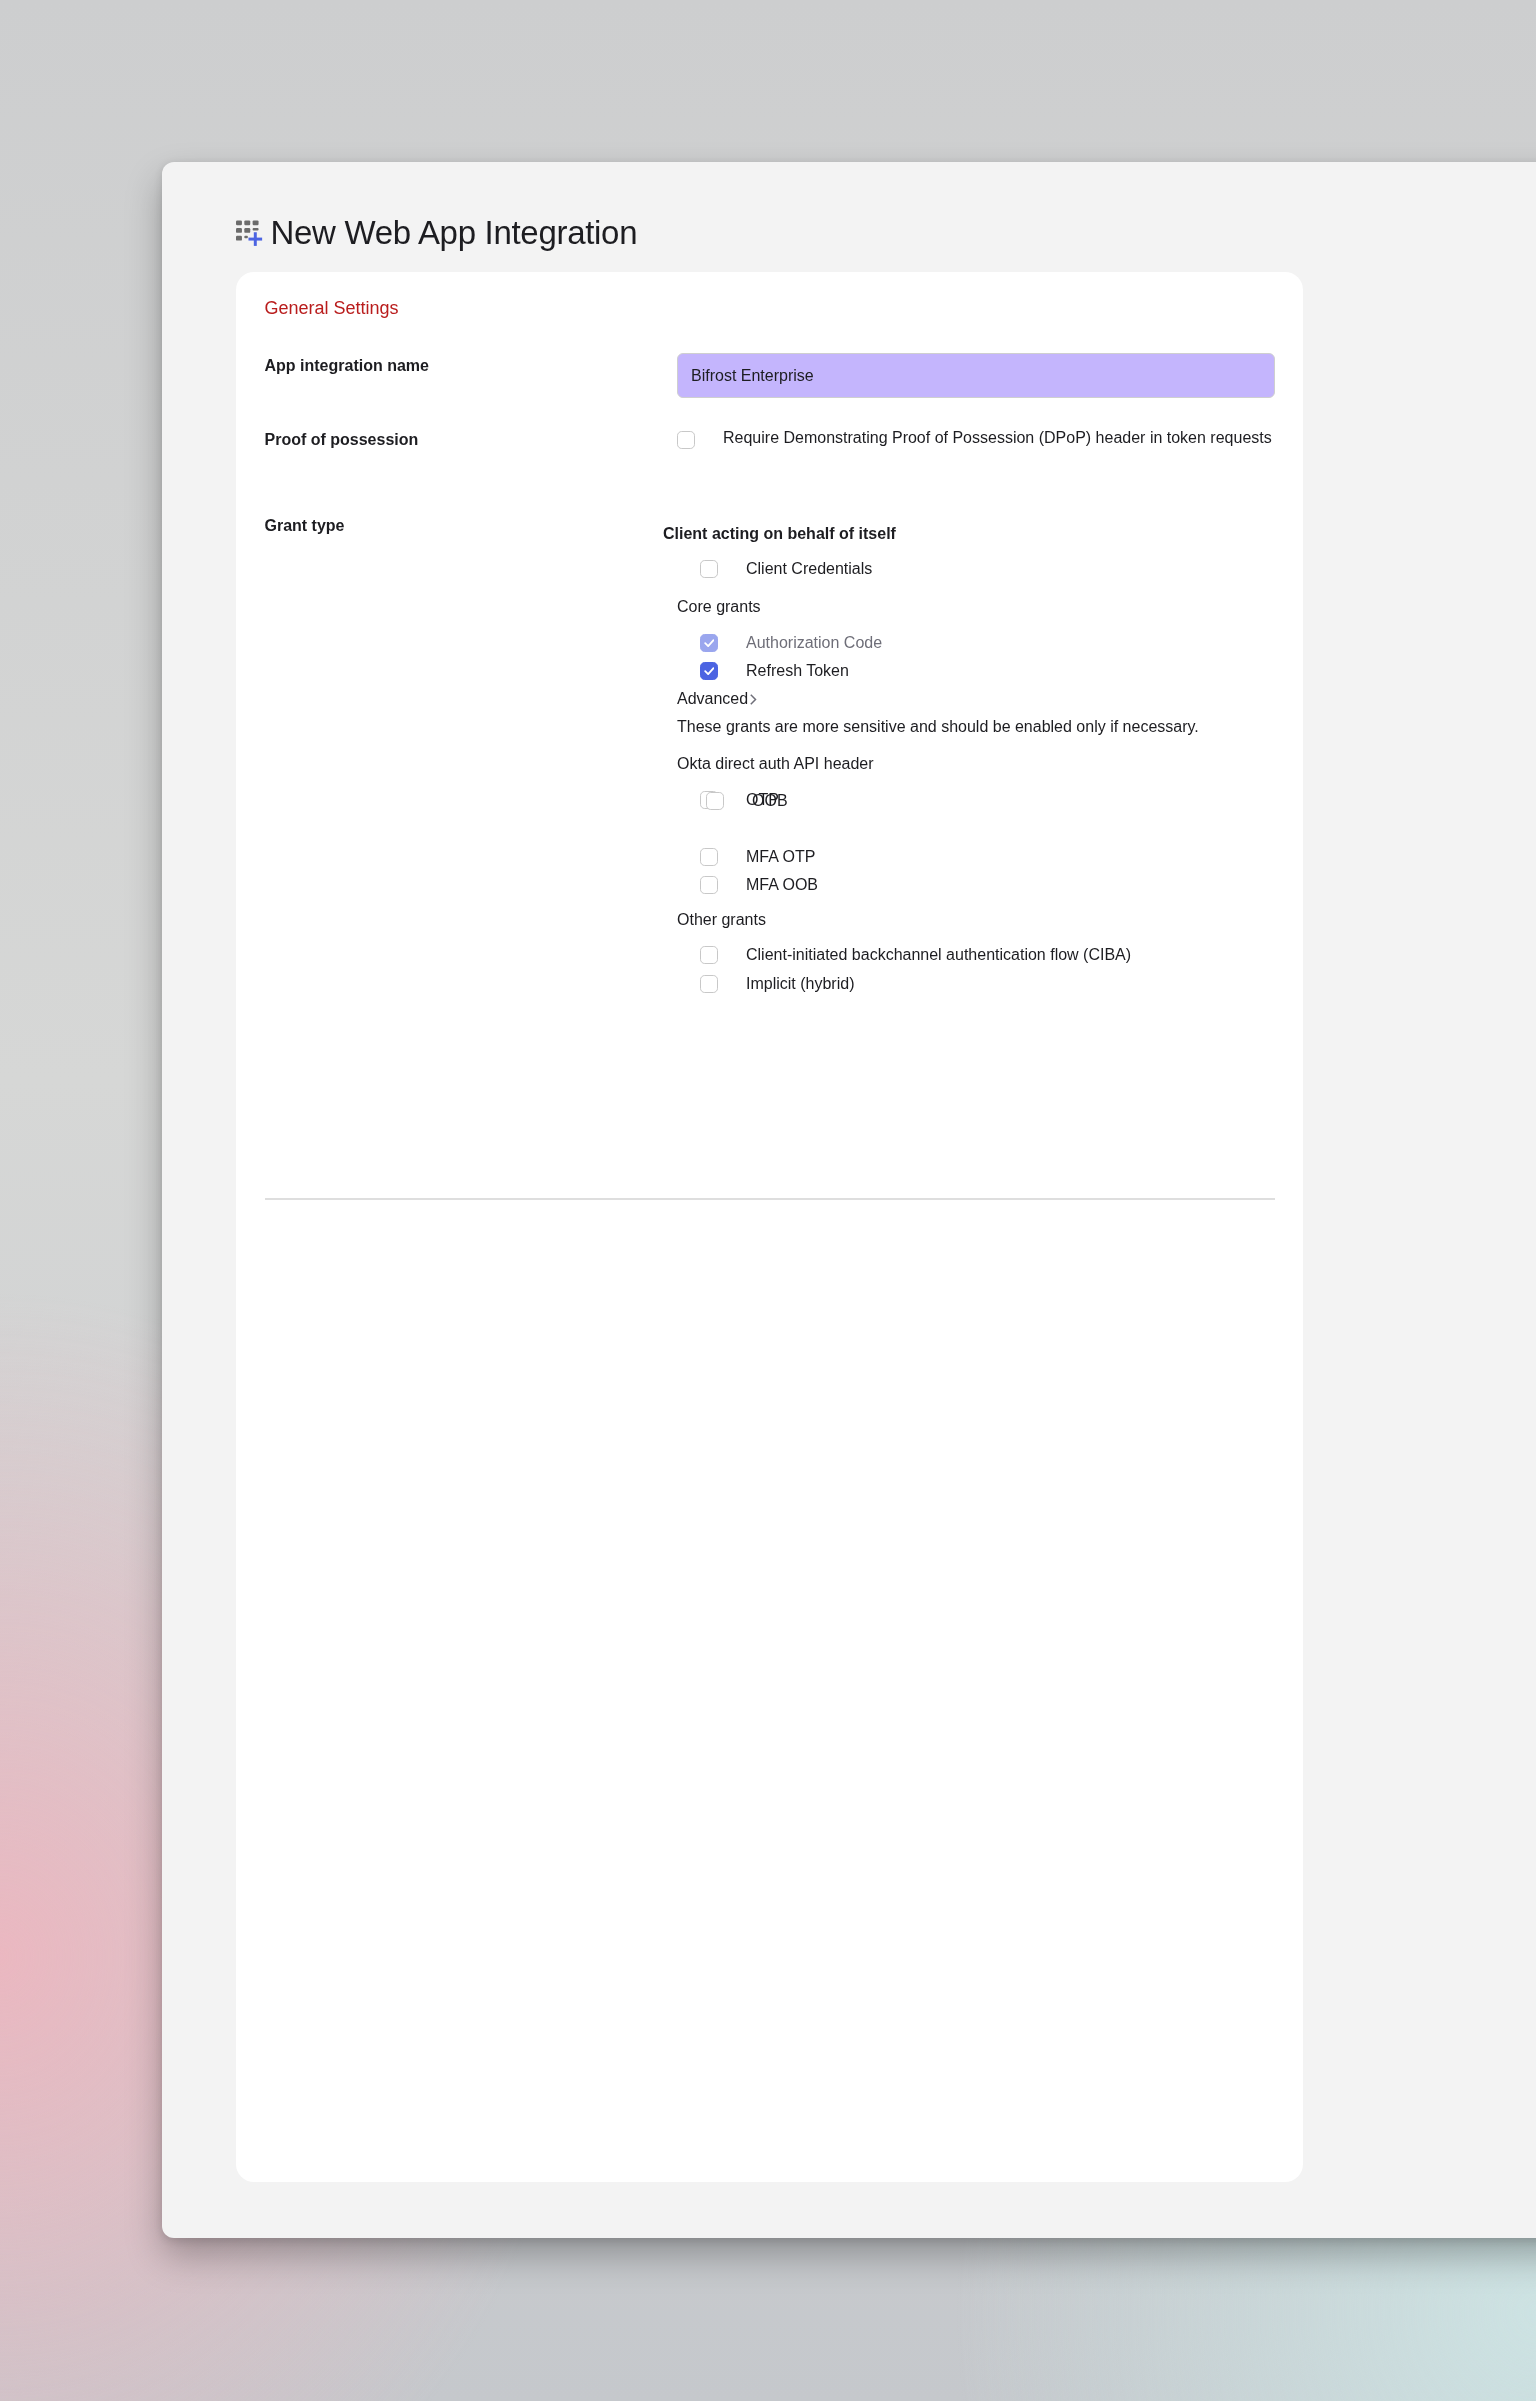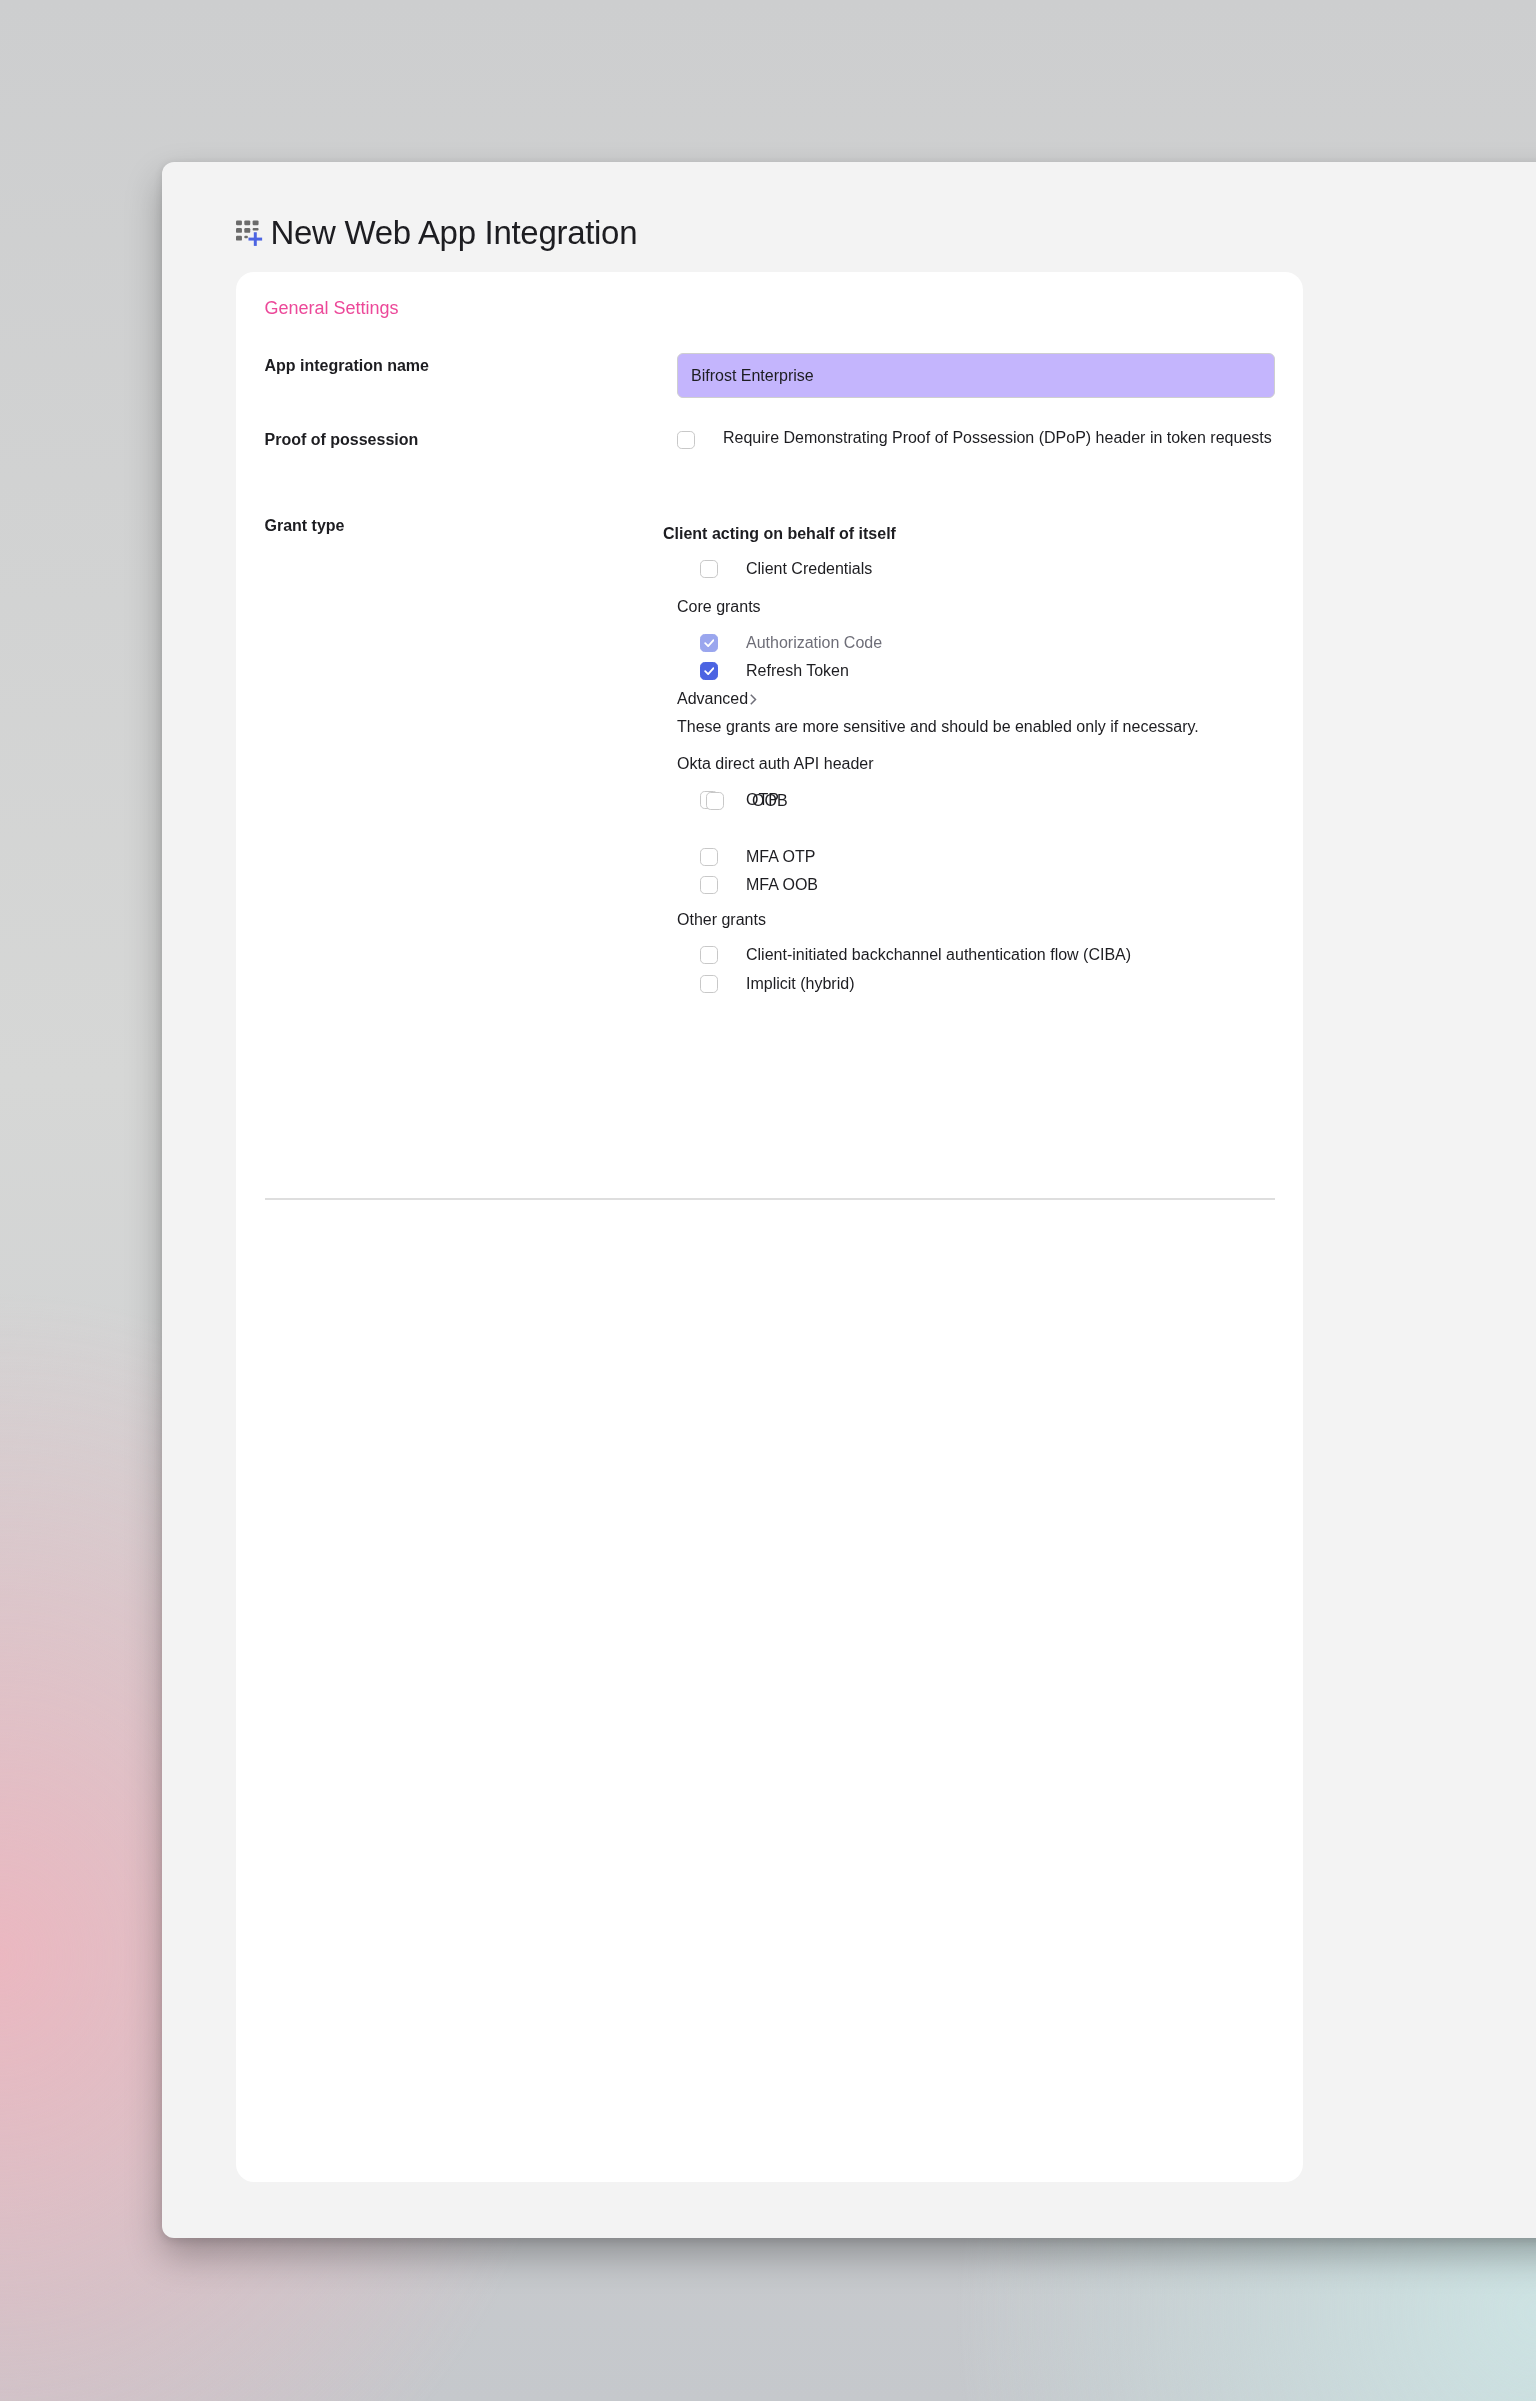--- a/index.html
+++ b/index.html
@@ -21,21 +21,21 @@
     position: absolute; left: 74px; top: 47px; height: 47px;
     display: flex; align-items: center; gap: 6px;
   }
   .title-icon { width: 28.5px; height: 28.5px; position: relative; }
   .title-text { font-size: 33px; font-weight: 400; color: #1d1d21; letter-spacing: -0.3px; }
   .card {
     position: absolute; left: 74px; top: 110px; width: 1067px; height: 1910px;
     background: #ffffff; border-radius: 18px;
   }
   .abs { position: absolute; }
-  .section-title { font-size: 18px; color: #ec4899; }
+  .section-title { font-size: 18px; color: #b91c1c; }
   .label { font-size: 16px; font-weight: 700; color: #1d1d21; }
   .text { font-size: 16px; color: #1d1d21; }
   .muted { color: #6e6e78; }
   .input {
     box-sizing: border-box; height: 45px; border: 1.8px solid #cfcfcf; border-radius: 6px;
     background: #c4b5fd; font-family: inherit; font-size: 16px; color: #1d1d21;
     padding: 0 13px; outline: none;
   }
   .check-row { display: flex; align-items: center; gap: 28px; }
   .cb {

